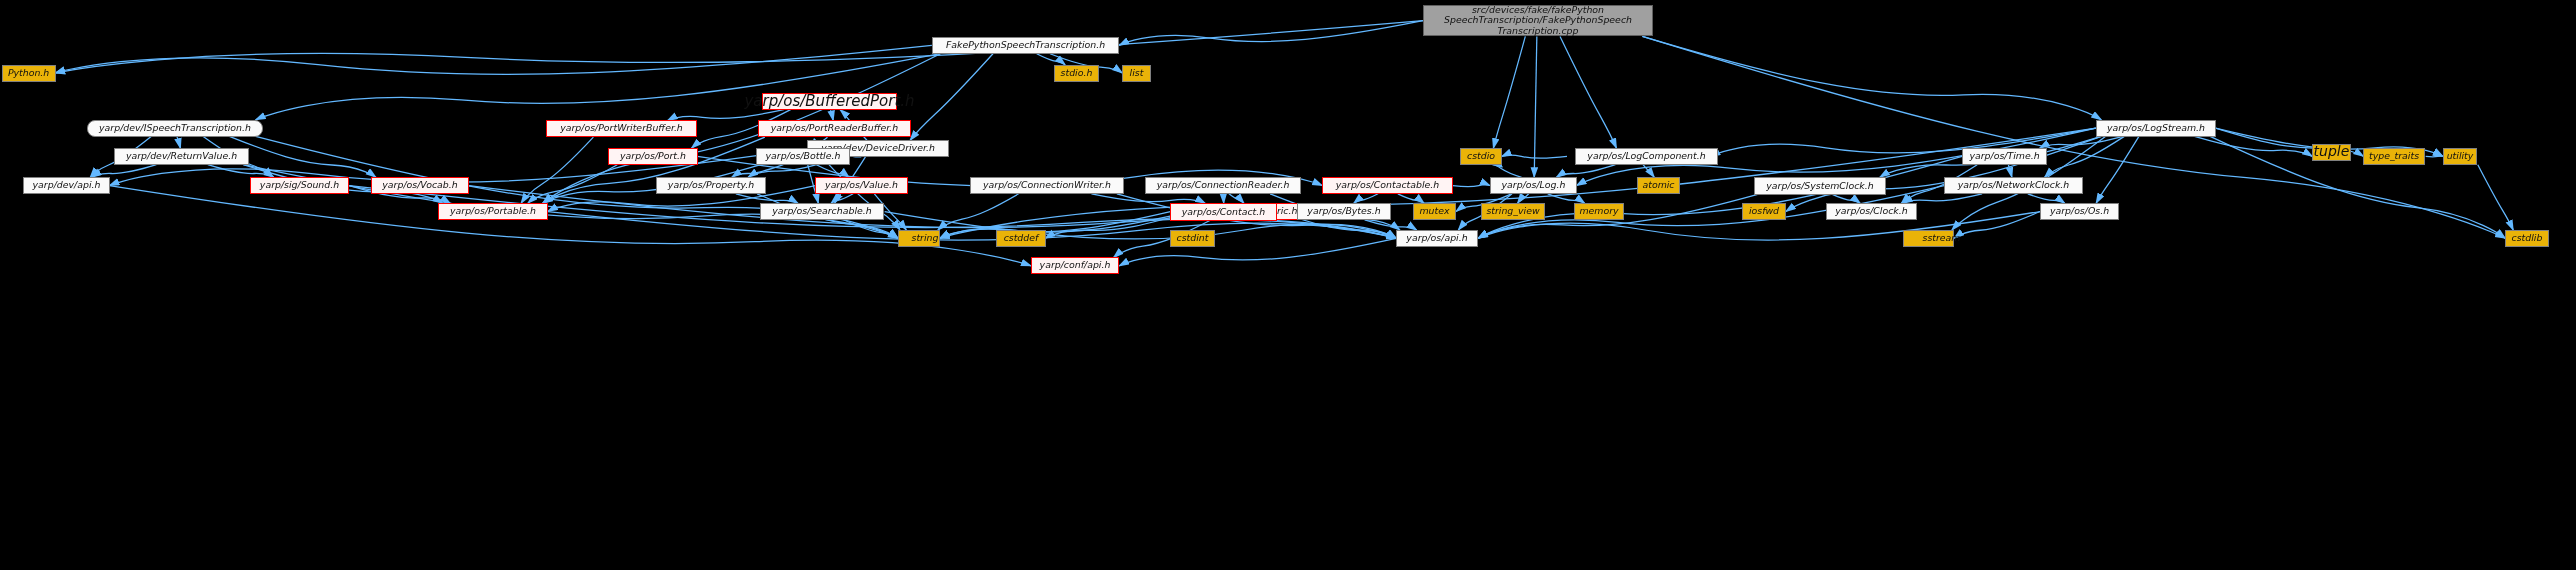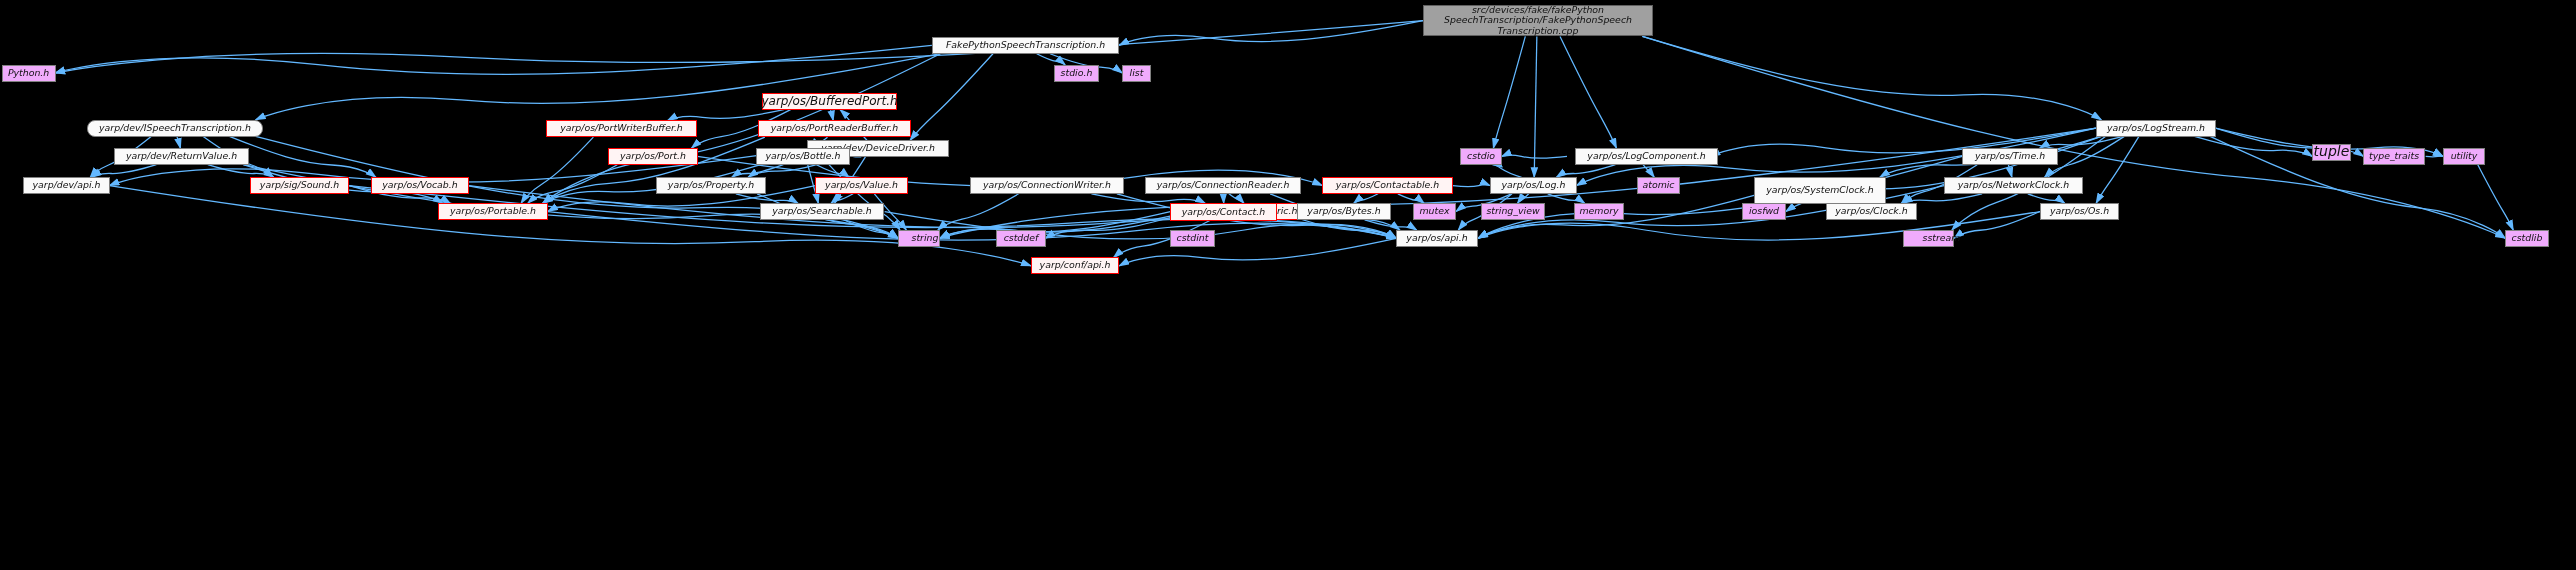--- a/index.html
+++ b/index.html
@@ -6,21 +6,21 @@
   html,body{margin:0;padding:0;background:#000;}
   #graph{position:relative;width:2576px;height:571px;background:#000;overflow:hidden;
          font-family:"DejaVu Sans","Liberation Sans",sans-serif;font-style:italic;}
   #edges{position:absolute;left:0;top:0;width:2576px;height:571px;pointer-events:none;}
   .node{position:absolute;box-sizing:border-box;display:flex;align-items:center;
         justify-content:center;text-align:center;color:#111;line-height:1.12;
         white-space:pre-line;}
   
   .n-plain{background:#fafafa;border:0.8px solid #808080;}
   
-  .n-sys{background:#f0abfc;border:0.8px solid #808080;}
+  .n-sys{background:#eab308;border:0.8px solid #808080;}
   
   .n-red{background:#fff4f4;border:1.6px solid #ff0000;}
   
   .n-root{background:#a0a0a0;border:0.8px solid #606060;}
 </style>
 </head>
 <body>
 
 <div id="graph">
   <svg id="edges" width="2576" height="571" viewBox="0 0 3273 725" xmlns="http://www.w3.org/2000/svg">
@@ -137,21 +137,21 @@
       <div class="node n-root" style="left: 1423px; top: 4.7px; width: 230px; height: 31.5px; font-size: 9.4px;">src/devices/fake/fakePython
 SpeechTranscription/FakePythonSpeech
 Transcription.cpp</div>
       <div class="node n-sys" style="left: 1.6px; top: 65px; width: 54px; height: 16.5px; font-size: 9.4px;">Python.h</div>
       <div class="node n-plain" style="left: 932px; top: 37px; width: 187px; height: 16.5px; font-size: 9.4px;">FakePythonSpeechTranscription.h</div>
       <div class="node n-sys" style="left: 1054px; top: 65px; width: 45px; height: 16.5px; font-size: 9.4px;">stdio.h</div>
       <div class="node n-sys" style="left: 1122px; top: 65px; width: 29px; height: 16.5px; font-size: 9.4px;">list</div>
       <div class="node n-plain" style="left: 807px; top: 140px; width: 142px; height: 16.5px; font-size: 9.4px;">yarp/dev/DeviceDriver.h</div>
       <div class="node n-plain" style="left: 87px; top: 120px; width: 176px; height: 16.5px; font-size: 9.4px; border-radius: 8px;">yarp/dev/ISpeechTranscription.h</div>
       <div class="node n-plain" style="left: 114px; top: 148px; width: 135px; height: 16.5px; font-size: 9.4px;">yarp/dev/ReturnValue.h</div>
-      <div class="node n-red" style="left: 762px; top: 93px; width: 135px; height: 16.5px; font-size: 12px;">yarp/os/BufferedPort.h</div>
+      <div class="node n-red" style="left: 762px; top: 93px; width: 135px; height: 16.5px; font-size: 15px;">yarp/os/BufferedPort.h</div>
       <div class="node n-red" style="left: 546px; top: 120px; width: 151px; height: 16.5px; font-size: 9.4px;">yarp/os/PortWriterBuffer.h</div>
       <div class="node n-red" style="left: 758px; top: 120px; width: 153px; height: 16.5px; font-size: 9.4px;">yarp/os/PortReaderBuffer.h</div>
       <div class="node n-red" style="left: 608px; top: 148px; width: 90px; height: 16.5px; font-size: 9.4px;">yarp/os/Port.h</div>
       <div class="node n-plain" style="left: 756px; top: 148px; width: 94px; height: 16.5px; font-size: 9.4px;">yarp/os/Bottle.h</div>
       <div class="node n-plain" style="left: 23px; top: 177px; width: 87px; height: 16.5px; font-size: 9.4px;">yarp/dev/api.h</div>
       <div class="node n-red" style="left: 250px; top: 177px; width: 99px; height: 16.5px; font-size: 9.4px;">yarp/sig/Sound.h</div>
       <div class="node n-red" style="left: 371px; top: 177px; width: 98px; height: 16.5px; font-size: 9.4px;">yarp/os/Vocab.h</div>
       <div class="node n-plain" style="left: 656px; top: 177px; width: 110px; height: 16.5px; font-size: 9.4px;">yarp/os/Property.h</div>
       <div class="node n-red" style="left: 815px; top: 177px; width: 93px; height: 16.5px; font-size: 9.4px;">yarp/os/Value.h</div>
       <div class="node n-plain" style="left: 970px; top: 177px; width: 154px; height: 16.5px; font-size: 9.4px;">yarp/os/ConnectionWriter.h</div>
@@ -162,27 +162,27 @@
       <div class="node n-red" style="left: 1191px; top: 203px; width: 118px; height: 16.5px; font-size: 9.4px;">yarp/conf/numeric.h</div>
       <div class="node n-red" style="left: 1170px; top: 203px; width: 107px; height: 18px; font-size: 9.4px;">yarp/os/Contact.h</div>
       <div class="node n-plain" style="left: 1297px; top: 203px; width: 94px; height: 16.5px; font-size: 9.4px;">yarp/os/Bytes.h</div>
       <div class="node n-sys" style="left: 1413px; top: 203px; width: 43px; height: 16.5px; font-size: 9.4px;">mutex</div>
       <div class="node n-plain" style="left: 1490px; top: 177px; width: 87px; height: 16.5px; font-size: 9.4px;">yarp/os/Log.h</div>
       <div class="node n-sys" style="left: 1460px; top: 148px; width: 42px; height: 16.5px; font-size: 9.4px;">cstdio</div>
       <div class="node n-plain" style="left: 1567px; top: 148px; width: 143px; height: 16.5px; font-size: 9.4px; margin-left: 8px;">yarp/os/LogComponent.h</div>
       <div class="node n-sys" style="left: 1637px; top: 177px; width: 43px; height: 16.5px; font-size: 9.4px;">atomic</div>
       <div class="node n-sys" style="left: 1481px; top: 203px; width: 64px; height: 16.5px; font-size: 9.4px;">string_view</div>
       <div class="node n-sys" style="left: 1574px; top: 203px; width: 50px; height: 16.5px; font-size: 9.4px;">memory</div>
-      <div class="node n-plain" style="left: 1754px; top: 177px; width: 132px; height: 27px; font-size: 9.4px;">yarp/os/SystemClock.h</div>
+      <div class="node n-plain" style="left: 1754px; top: 177px; width: 132px; height: 18px; font-size: 9.4px;">yarp/os/SystemClock.h</div>
       <div class="node n-plain" style="left: 1944px; top: 177px; width: 139px; height: 16.5px; font-size: 9.4px;">yarp/os/NetworkClock.h</div>
-      <div class="node n-plain" style="left: 1962px; top: 148px; width: 96px; height: 16.5px; font-size: 9.4px;">yarp/os/Time.h</div>
+      <div class="node n-plain" style="left: 1962px; top: 148px; width: 85px; height: 16.5px; font-size: 9.4px;">yarp/os/Time.h</div>
       <div class="node n-plain" style="left: 2096px; top: 120px; width: 120px; height: 16.5px; font-size: 9.4px;">yarp/os/LogStream.h</div>
       <div class="node n-sys" style="left: 2312px; top: 144px; width: 39px; height: 16.5px; font-size: 14px;">tuple</div>
       <div class="node n-sys" style="left: 2363px; top: 148px; width: 62px; height: 16.5px; font-size: 9.4px;">type_traits</div>
-      <div class="node n-sys" style="left: 2443px; top: 148px; width: 42px; height: 16.5px; font-size: 9.4px;">utility</div>
+      <div class="node n-sys" style="left: 2443px; top: 148px; width: 34px; height: 16.5px; font-size: 9.4px;">utility</div>
       <div class="node n-sys" style="left: 1742px; top: 203px; width: 44px; height: 16.5px; font-size: 9.4px;">iosfwd</div>
       <div class="node n-plain" style="left: 1826px; top: 203px; width: 91px; height: 16.5px; font-size: 9.4px;">yarp/os/Clock.h</div>
       <div class="node n-plain" style="left: 2040px; top: 203px; width: 79px; height: 16.5px; font-size: 9.4px;">yarp/os/Os.h</div>
       <div class="node n-sys" style="left: 898px; top: 230px; width: 42px; height: 16.5px; font-size: 9.4px; padding-left: 12px;">string</div>
       <div class="node n-sys" style="left: 996px; top: 230px; width: 50px; height: 16.5px; font-size: 9.4px;">cstddef</div>
       <div class="node n-sys" style="left: 1170px; top: 230px; width: 45px; height: 16.5px; font-size: 9.4px;">cstdint</div>
       <div class="node n-plain" style="left: 1396px; top: 230px; width: 82px; height: 16.5px; font-size: 9.4px;">yarp/os/api.h</div>
       <div class="node n-sys" style="left: 1903px; top: 230px; width: 51px; height: 16.5px; font-size: 9.4px; padding-left: 26px;">sstream</div>
       <div class="node n-sys" style="left: 2505px; top: 230px; width: 44px; height: 16.5px; font-size: 9.4px;">cstdlib</div>
       <div class="node n-red" style="left: 1031px; top: 257px; width: 88px; height: 16.5px; font-size: 9.4px;">yarp/conf/api.h</div>

